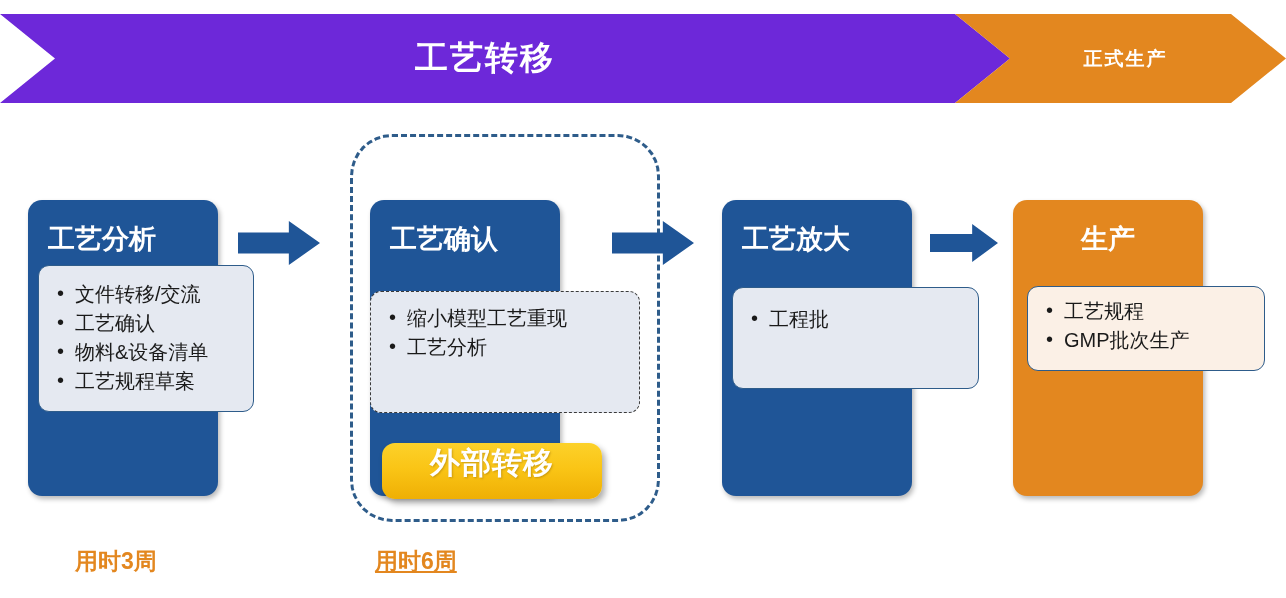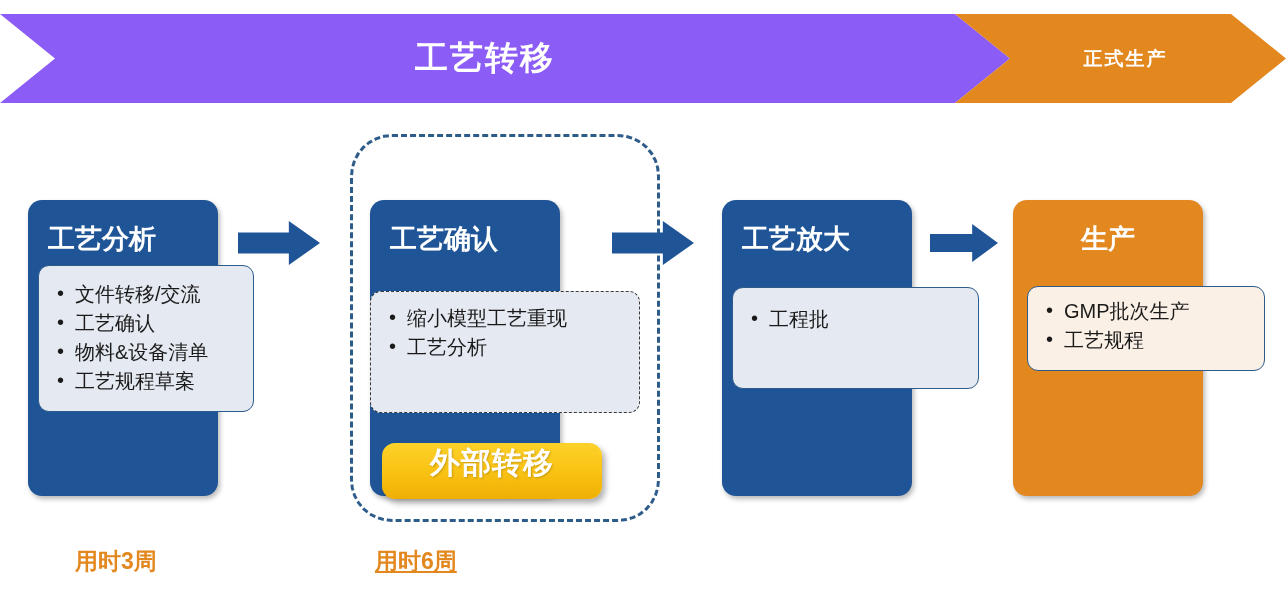--- a/index.html
+++ b/index.html
@@ -4,21 +4,21 @@
 <style>
   html,body{margin:0;padding:0;background:#ffffff;}
   body{width:1286px;height:598px;position:relative;overflow:hidden;
        font-family:"Liberation Sans","DejaVu Sans",sans-serif;}
   .stage{position:absolute;left:0;top:0;width:1286px;height:598px;}
 
   
   .chev{position:absolute;display:flex;align-items:center;justify-content:center;}
   .chev-label{color:#ffffff;font-weight:700;letter-spacing:2px;white-space:nowrap;}
 
-  #chev-main{left:0;top:14px;width:1010px;height:89px;background:#8b5cf6;
+  #chev-main{left:0;top:14px;width:1010px;height:89px;background:#6d28d9;
      -webkit-clip-path:polygon(0 0, 955px 0, 1010px 50%, 955px 100%, 0 100%, 55px 50%);
      clip-path:polygon(0 0, 955px 0, 1010px 50%, 955px 100%, 0 100%, 55px 50%);font-family:Liberation Mono, monospace;}
   #chev-main .chev-label{font-size:33px;margin-left:-40px;}
 
   #chev-prod{left:955px;top:14px;width:331px;height:89px;background:#E3871F;
      -webkit-clip-path:polygon(0 0, 276px 0, 331px 50%, 276px 100%, 0 100%, 55px 50%);
      clip-path:polygon(0 0, 276px 0, 331px 50%, 276px 100%, 0 100%, 55px 50%);}
   #chev-prod .chev-label{font-size:19px;margin-left:10px;}
 
   
@@ -111,21 +111,21 @@
     </ul>
   </div>
 
   <div class="arrow" style="left:930px;top:224px;width:68px;height:38px;"></div>
 
   <div class="stage-box orange" style="left:1013px;top:200px;width:190px;height:296px;">
     <div class="stage-title" style="top:21px;left:0;right:0;text-align:center;">生产</div>
   </div>
   <div class="callout cream" style="left:1027px;top:286px;width:238px;height:85px;padding:10px 0 0 14px;">
     <ul>
+      <li>工艺规程</li>
       <li>GMP批次生产</li>
-      <li>工艺规程</li>
     </ul>
   </div>
 
   <div class="duration" style="left:75px;top:546px;">用时3周</div>
   <div class="duration" style="left:375px;top:546px;text-decoration:underline;">用时6周</div>
 
 </div>
 
 </body></html>

